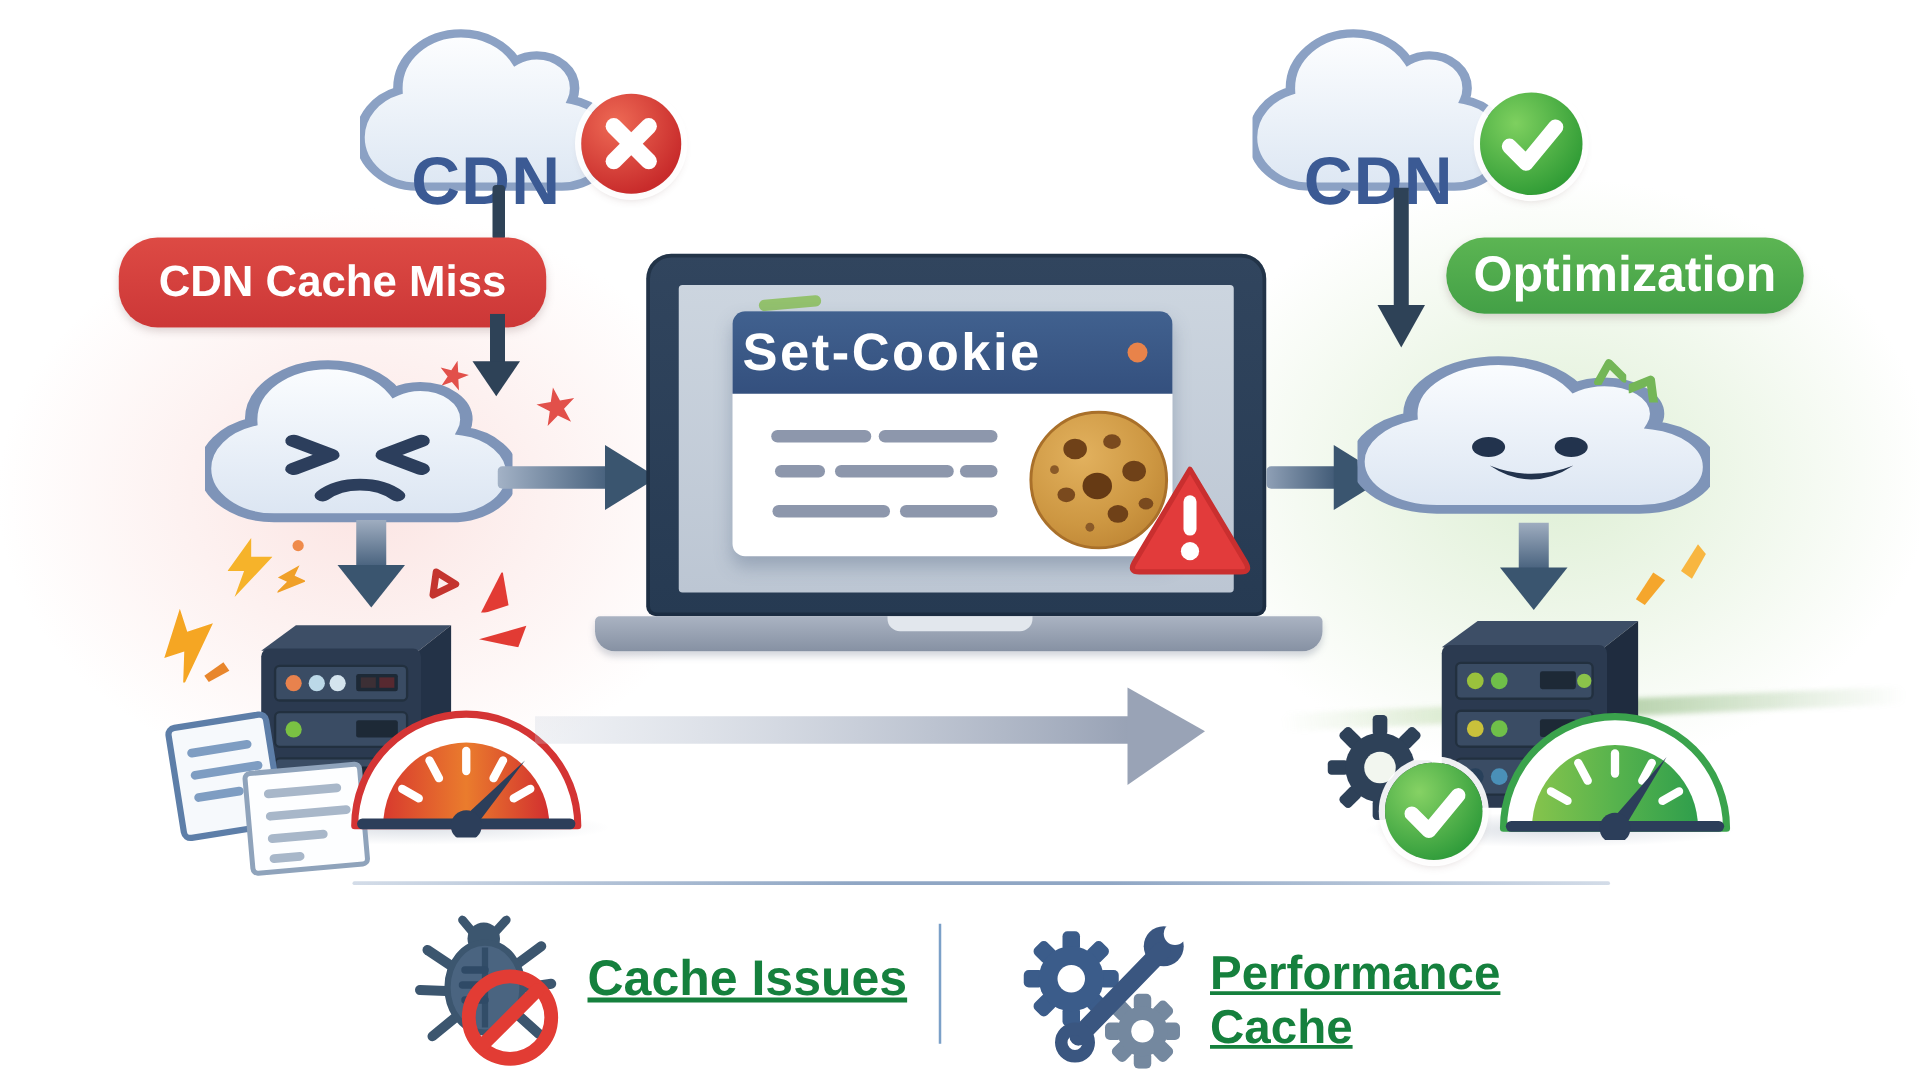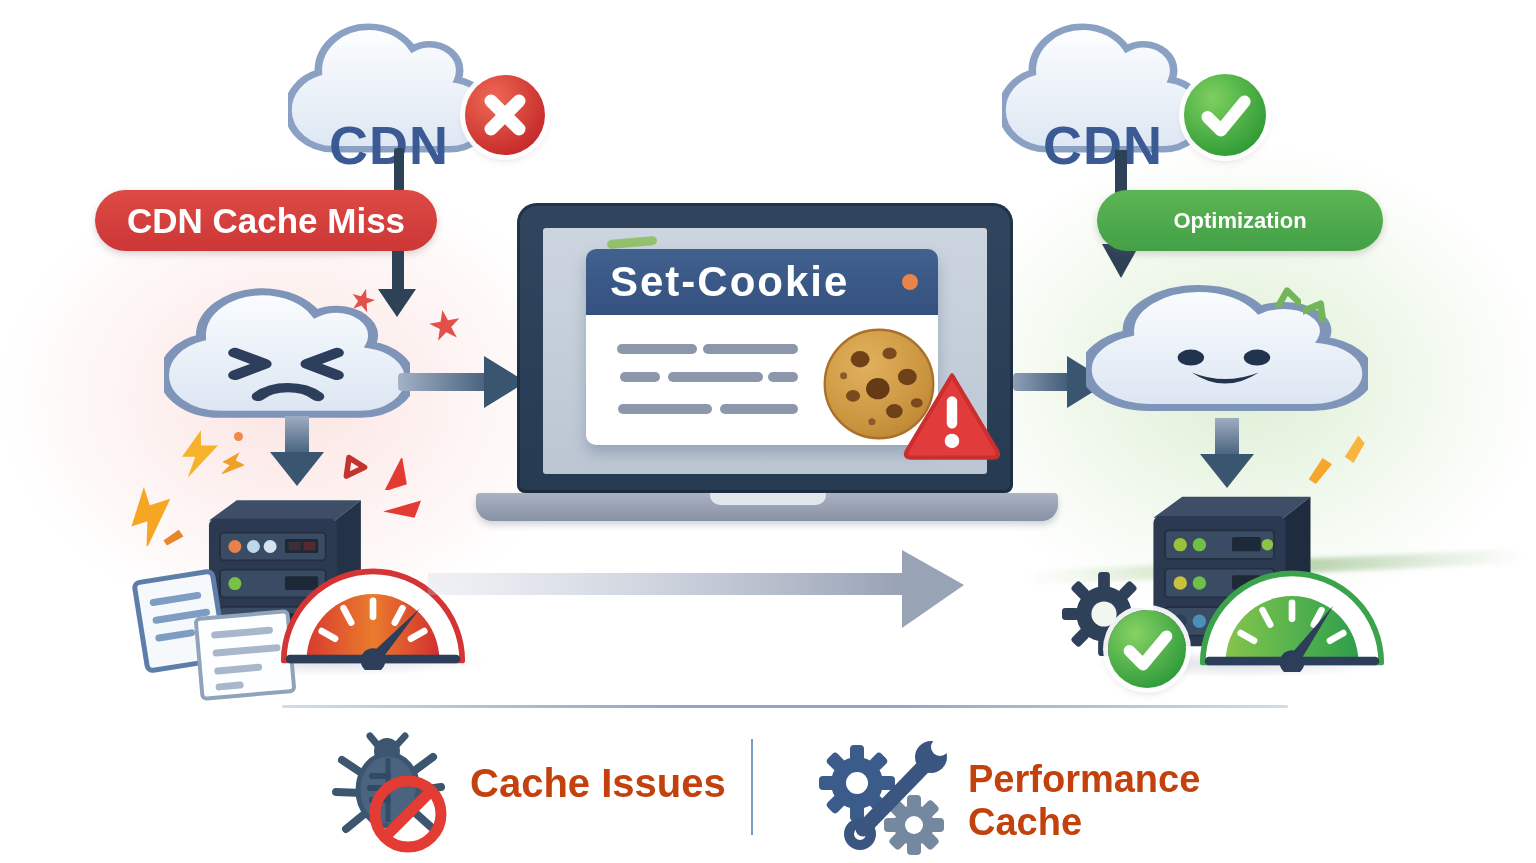--- a/index.html
+++ b/index.html
@@ -37,23 +37,23 @@
   #check-badge { left:1184px; top:74px; width:82px; height:82px;
     background:radial-gradient(circle at 35% 30%, #7ed05f, #2f9b35 78%); }
   .badge-glyph { position:absolute; inset:0; width:100%; height:100%; }
 
   
   .pill {
     position:absolute; display:flex; align-items:center; justify-content:center;
     color:#ffffff; font-weight:700; border-radius:31px;
     box-shadow:0 3px 7px rgba(120,90,90,0.25);
   }
-  #cache-miss-pill { left:95px; top:190px; width:342px; height:61px; font-size:35px;
+  #cache-miss-pill { left:95px; top:190px; width:342px; height:72px; font-size:35px;
     background:linear-gradient(180deg,#dd4a44,#cc3737); }
-  #optimization-pill { left:1097px; top:190px; width:286px; height:61px; font-size:22px;
+  #optimization-pill { left:1157px; top:190px; width:286px; height:61px; font-size:40px;
     background:linear-gradient(180deg,#5cb553,#43a046); }
 
   
   .stem { position:absolute; background:#2e4257; border-radius:3px; }
   #stem-left  { left:394px; top:148px; width:10px; height:44px; }
   svg.icon { position:absolute; display:block; }
 
   
   #laptop-bezel { left:517px; top:203px; width:496px; height:290px;
     background:linear-gradient(180deg,#31455e,#263a52); border-radius:20px 20px 8px 8px;
@@ -66,21 +66,21 @@
     background:linear-gradient(180deg,#aab3c2,#8691a3); border-radius:4px 4px 16px 16px;
     box-shadow:0 4px 6px rgba(110,120,140,0.3); }
   #base-notch { left:710px; top:493px; width:116px; height:12px; background:#e2e7ed;
     border-radius:0 0 10px 10px; }
 
   
   #browser-card { left:586px; top:249px; width:352px; height:196px; background:#ffffff;
     border-radius:10px; box-shadow:0 8px 14px rgba(80,100,130,0.35); }
   #card-header { position:absolute; left:0; top:0; width:100%; height:66px;
     background:linear-gradient(180deg,#41618f,#34507e); border-radius:10px 10px 0 0;
-    display:flex; align-items:center; padding-left:24px; }
+    display:flex; align-items:center; padding-left:8px; }
   #card-title { color:#ffffff; font-weight:700; font-size:42px; letter-spacing:2px; }
   #header-dot { position:absolute; right:20px; top:25px; width:16px; height:16px;
     border-radius:50%; background:#e8834a; }
   .doc-line { position:absolute; height:10px; border-radius:5px; background:#8d97ac; }
 
   
   .shadow-blob { position:absolute; border-radius:50%;
     background:radial-gradient(ellipse at center, rgba(80,100,130,0.20), rgba(80,100,130,0) 70%); }
 
   
@@ -95,21 +95,21 @@
 
   
   #hill-streak { left:1025px; top:560px; width:500px; height:14px;
     background:linear-gradient(90deg, rgba(150,195,120,0), rgba(150,195,120,0.45) 40%, rgba(120,170,100,0.5) 55%, rgba(150,195,120,0));
     transform:rotate(-2.5deg); filter:blur(2px); border-radius:7px; }
 
   
   #divider-h { left:282px; top:705px; width:1006px; height:3px; border-radius:2px;
     background:linear-gradient(90deg,#d3dce8,#8fa6c4 40%,#8fa6c4 60%,#d3dce8); }
   #divider-v { left:751px; top:739px; width:2px; height:96px; background:#7ba0c8; }
-  .legend-label { position:absolute; color:#c2410c; font-weight:700; }
+  .legend-label { position:absolute; color:#15803d; font-weight:700;text-decoration:underline; }
   #cache-issues-label { left:470px; top:761px; font-size:40px; }
   #perf-tuning-label { left:968px; top:758px; width:260px; font-size:38px; line-height:1.12; }
 </style>
 </head>
 <body>
 
 <div id="canvas">
   <div id="bg-tint"></div>
 
   <div id="hill-streak" class="abs"></div>

